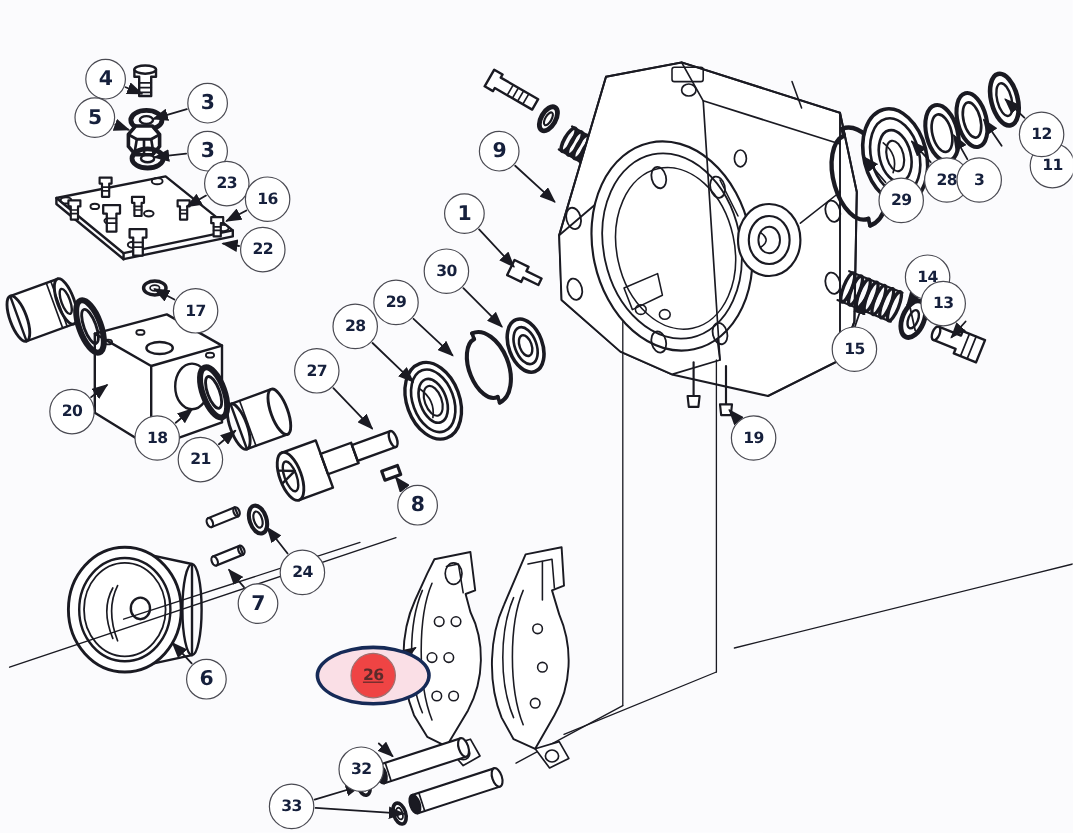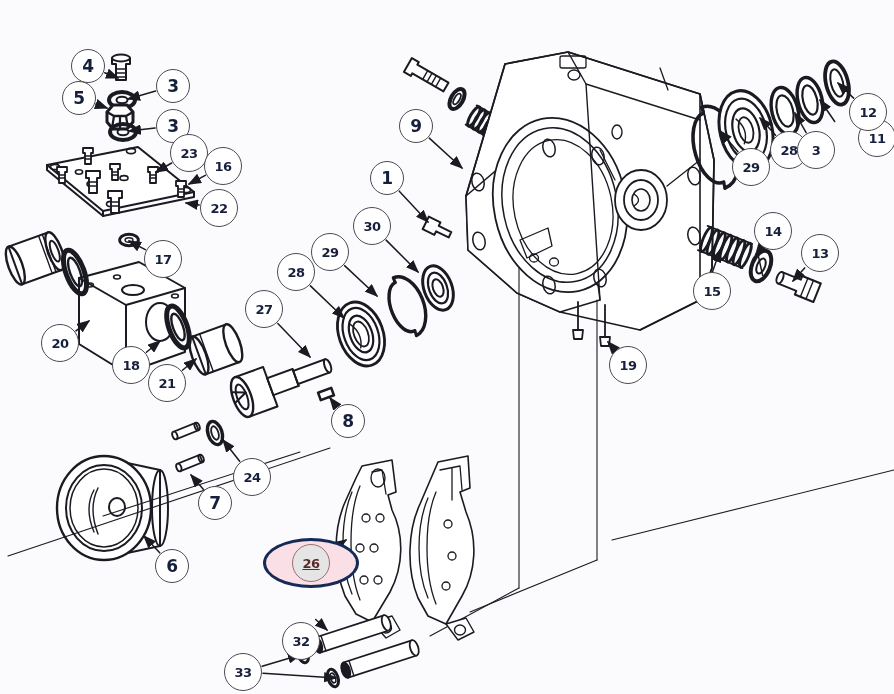--- a/index.html
+++ b/index.html
@@ -38,21 +38,21 @@
   .hl-ellipse{
     position:absolute;
     z-index:35;
     border-radius:50%;
     background:#fadfe6;
     border:3px solid #162a57;
     box-sizing:border-box;
   }
   .callout.highlight{
     border:1.6px solid #9d6f6f;
-    background:#e5e5e5;
+    background:#ef4444;
     color:#5c2a2a;
     z-index:41;
     text-decoration:underline;
   }
 
   
   #title-block{
     position:absolute;
     z-index:30;
     text-align:center;
@@ -482,21 +482,21 @@
       <div class="callout" style="left: 348px; top: 421px;">8</div>
       <div class="callout wide" style="left: 372px; top: 226px;">30</div>
       <div class="callout" style="left: 387px; top: 178px;">1</div>
       <div class="callout" style="left: 416px; top: 126px;">9</div>
       <div class="callout highlight wide" style="left: 311px; top: 563px;">26</div>
       <div class="callout wide" style="left: 301px; top: 606px; margin-top: 16px;">32</div>
       <div class="callout wide" style="left: 243px; top: 672px;">33</div>
       <div class="callout wide" style="left: 628px; top: 365px;">19</div>
       <div class="callout wide" style="left: 712px; top: 291px;">15</div>
       <div class="callout wide" style="left: 773px; top: 231px;">14</div>
-      <div class="callout wide" style="left: 820px; top: 253px;">13</div>
+      <div class="callout wide" style="left: 786px; top: 253px;">13</div>
       <div class="callout wide" style="left: 751px; top: 167px;">29</div>
       <div class="callout wide" style="left: 789px; top: 150px;">28</div>
       <div class="callout wide" style="left: 816px; top: 150px;">3</div>
       <div class="callout wide" style="left: 846px; top: 138px; margin-left: 12px;">11</div>
       <div class="callout wide" style="left: 868px; top: 112px;">12</div>
     </div>
 
 
 </div>
 

